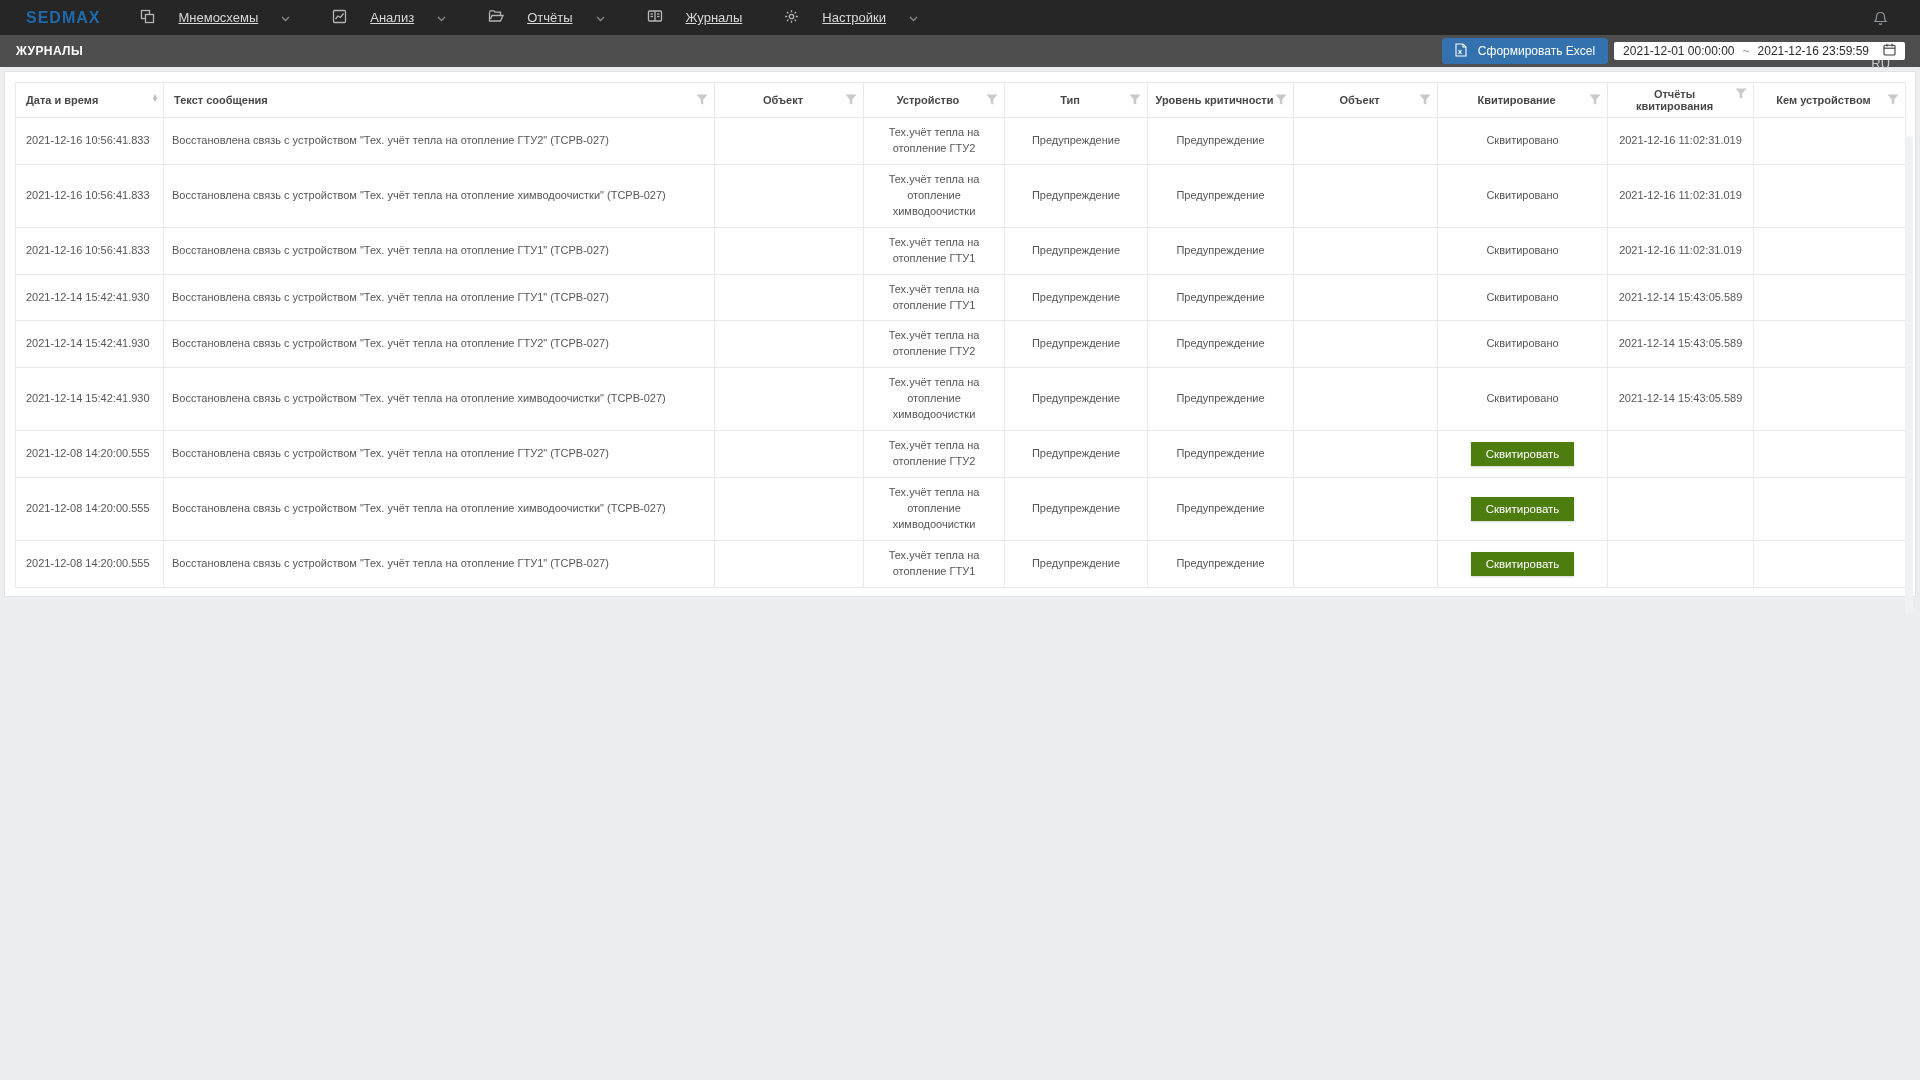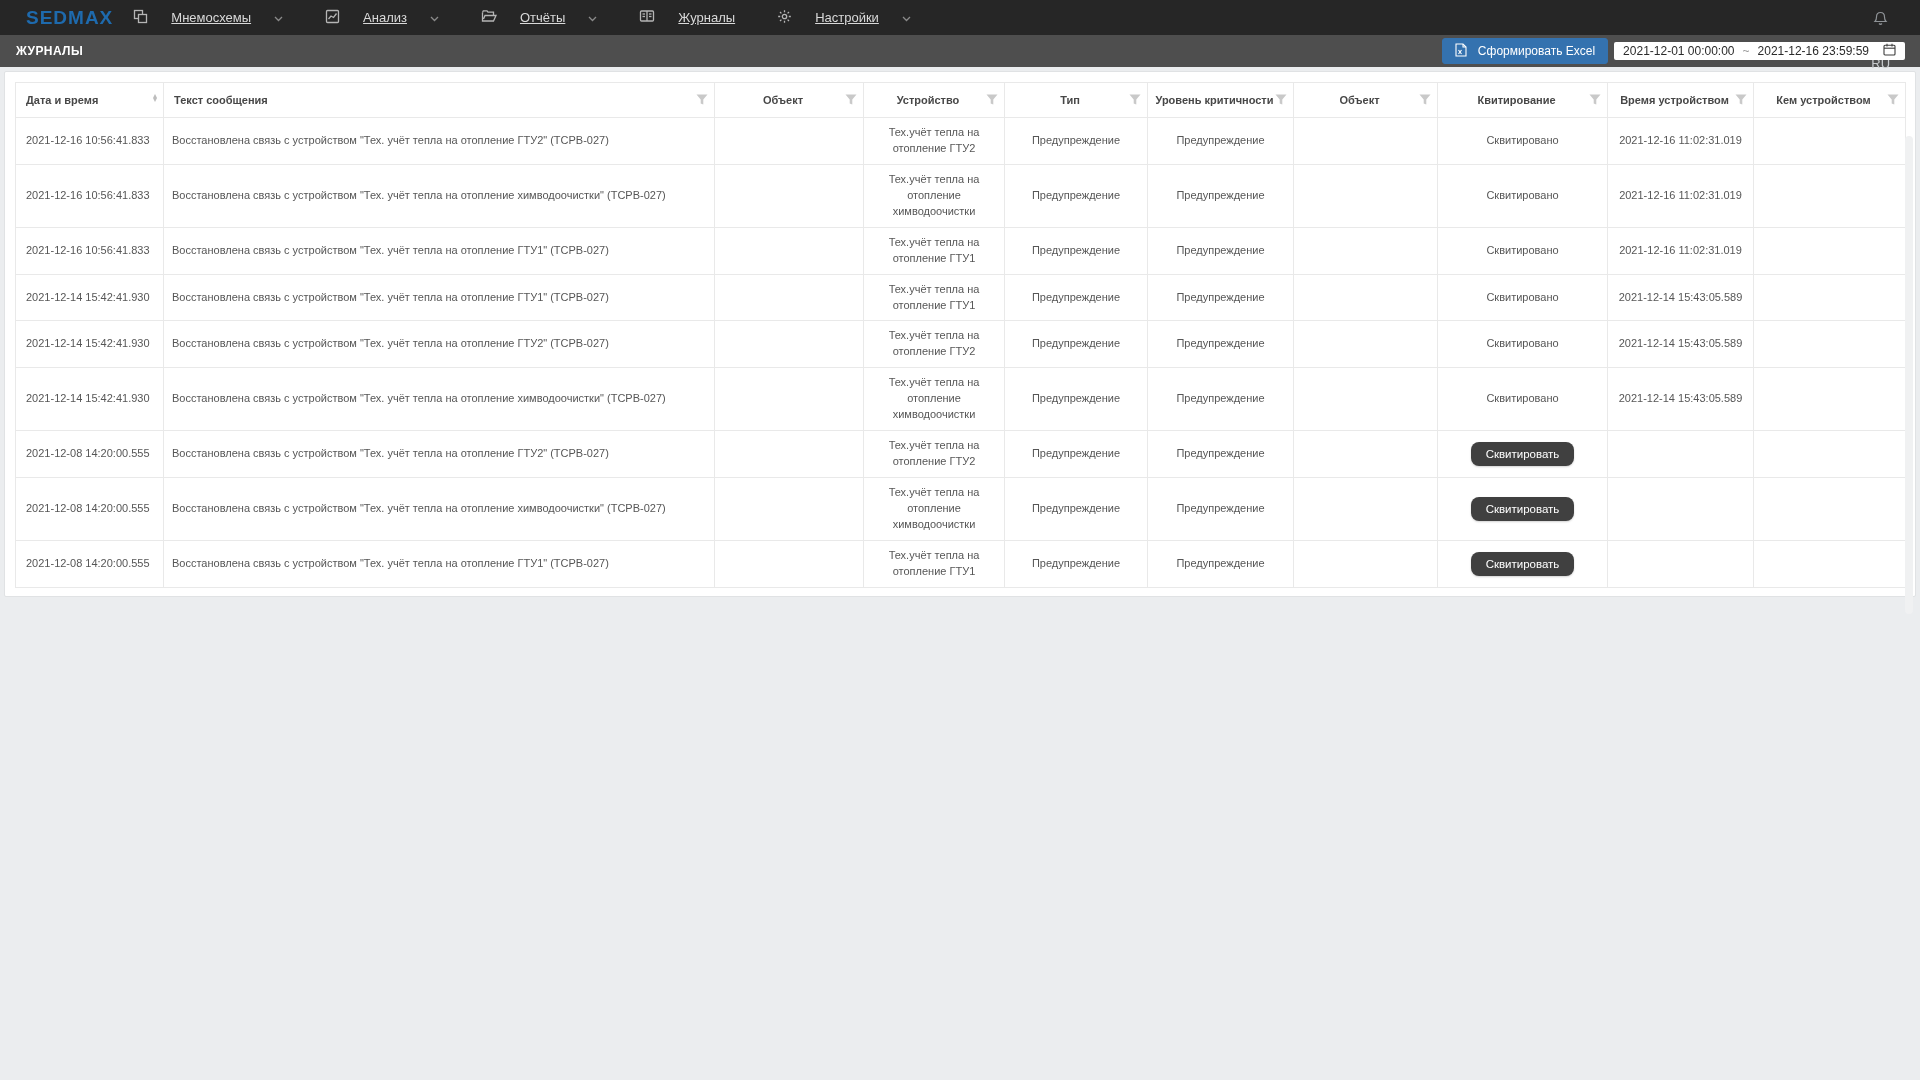--- a/index.html
+++ b/index.html
@@ -1,20 +1,20 @@
 <!DOCTYPE html>
 <html><head>
 <meta charset="utf-8">
 <style>
   * { margin:0; padding:0; box-sizing:border-box; }
   html,body { width:1920px; height:1080px; font-family:"Liberation Sans","DejaVu Sans",sans-serif; background:#ebedef; overflow:hidden; }
 
   
   .navbar { height:35px; background:#262626; display:flex; align-items:center; padding:0 14px 0 26px; }
-  .logo { color:#1e6aad; font-size:19px; font-weight:bold; letter-spacing:1px; margin-right:20px; }
+  .logo { color:#1e6aad; font-size:16px; font-weight:bold; letter-spacing:1px; margin-right:40px; }
   .menu { display:flex; align-items:center; gap:42px; }
   .menu-item { display:flex; align-items:center; gap:23px; color:#d9d9d9; font-size:13px; cursor:pointer;text-decoration:underline; }
   .menu-item svg { stroke:#b5b5b5; }
   .caret svg { stroke:#8a8a8a; }
   .nav-right { margin-left:auto; display:flex; align-items:center; gap:26px;flex-direction:column; }
   .nav-icon svg { stroke:#8f9397; }
   .nav-lang, .nav-time { color:#c7cacd; font-size:13px; }
 
   
   .pagebar { height:32px; background:#4e4e4e; display:flex; align-items:center; padding:0 15px 0 16px; }
@@ -43,21 +43,21 @@
   th, td { border:1px solid #e9e9e9; font-size:11px; vertical-align:middle; }
   thead th { height:35px; color:#474747; font-weight:bold; padding:0 6px; }
   .th-inner { display:flex; align-items:flex-start; }
   .th-inner .lbl-center { flex:1; text-align:center; }
   .th-inner .lbl-left { flex:1; text-align:left; padding-left:4px; }
   .sort-box { display:flex; flex-direction:column; line-height:.55; font-size:8px; color:#bdbdbd; margin-left:4px; cursor:pointer; }
   .funnel { margin-left:auto; cursor:pointer; flex:none; }
   td { color:#565656; padding:7px 8px; line-height:1.45; }
   td.c { text-align:center; }
   td.date-cell { padding-left:10px; white-space:nowrap; }
-  .ack-btn { background:#404040; border:none; color:#fff; font-size:11.5px; padding:6px 15px; border-radius:8px;
+  .ack-btn { background:#4d7c0f; border:none; color:#fff; font-size:11.5px; padding:6px 15px; border-radius:0;
              cursor:pointer; box-shadow:0 1px 2px rgba(0,0,0,.18); font-family:inherit; }
   .scroll-track { position:absolute; top:64px; right:2px; width:8px; height:478px; background:#f0f1f2; border-radius:4px; }
 </style>
 </head>
 <body>
 
 <div class="navbar">
   <div class="logo">SEDMAX</div>
   <div class="menu">
     <div class="menu-item">
@@ -243,21 +243,21 @@
             <th>
               <div class="th-inner">
                 <span class="lbl-center">Квитирование</span>
                 <span class="funnel"><svg width="12" height="11" viewBox="0 0 12 11" fill="#c9c9c9">
                     <path d="M0.5 0.5 h11 L7.3 5.5 v5 L4.7 9.5 v-4 Z"></path>
                   </svg></span>
               </div>
             </th>
             <th>
               <div class="th-inner">
-                <span class="lbl-center">Время устройством</span>
+                <span class="lbl-center">Отчёты квитирования</span>
                 <span class="funnel"><svg width="12" height="11" viewBox="0 0 12 11" fill="#c9c9c9">
                     <path d="M0.5 0.5 h11 L7.3 5.5 v5 L4.7 9.5 v-4 Z"></path>
                   </svg></span>
               </div>
             </th>
             <th>
               <div class="th-inner">
                 <span class="lbl-center">Кем устройством</span>
                 <span class="funnel"><svg width="12" height="11" viewBox="0 0 12 11" fill="#c9c9c9">
                     <path d="M0.5 0.5 h11 L7.3 5.5 v5 L4.7 9.5 v-4 Z"></path>

